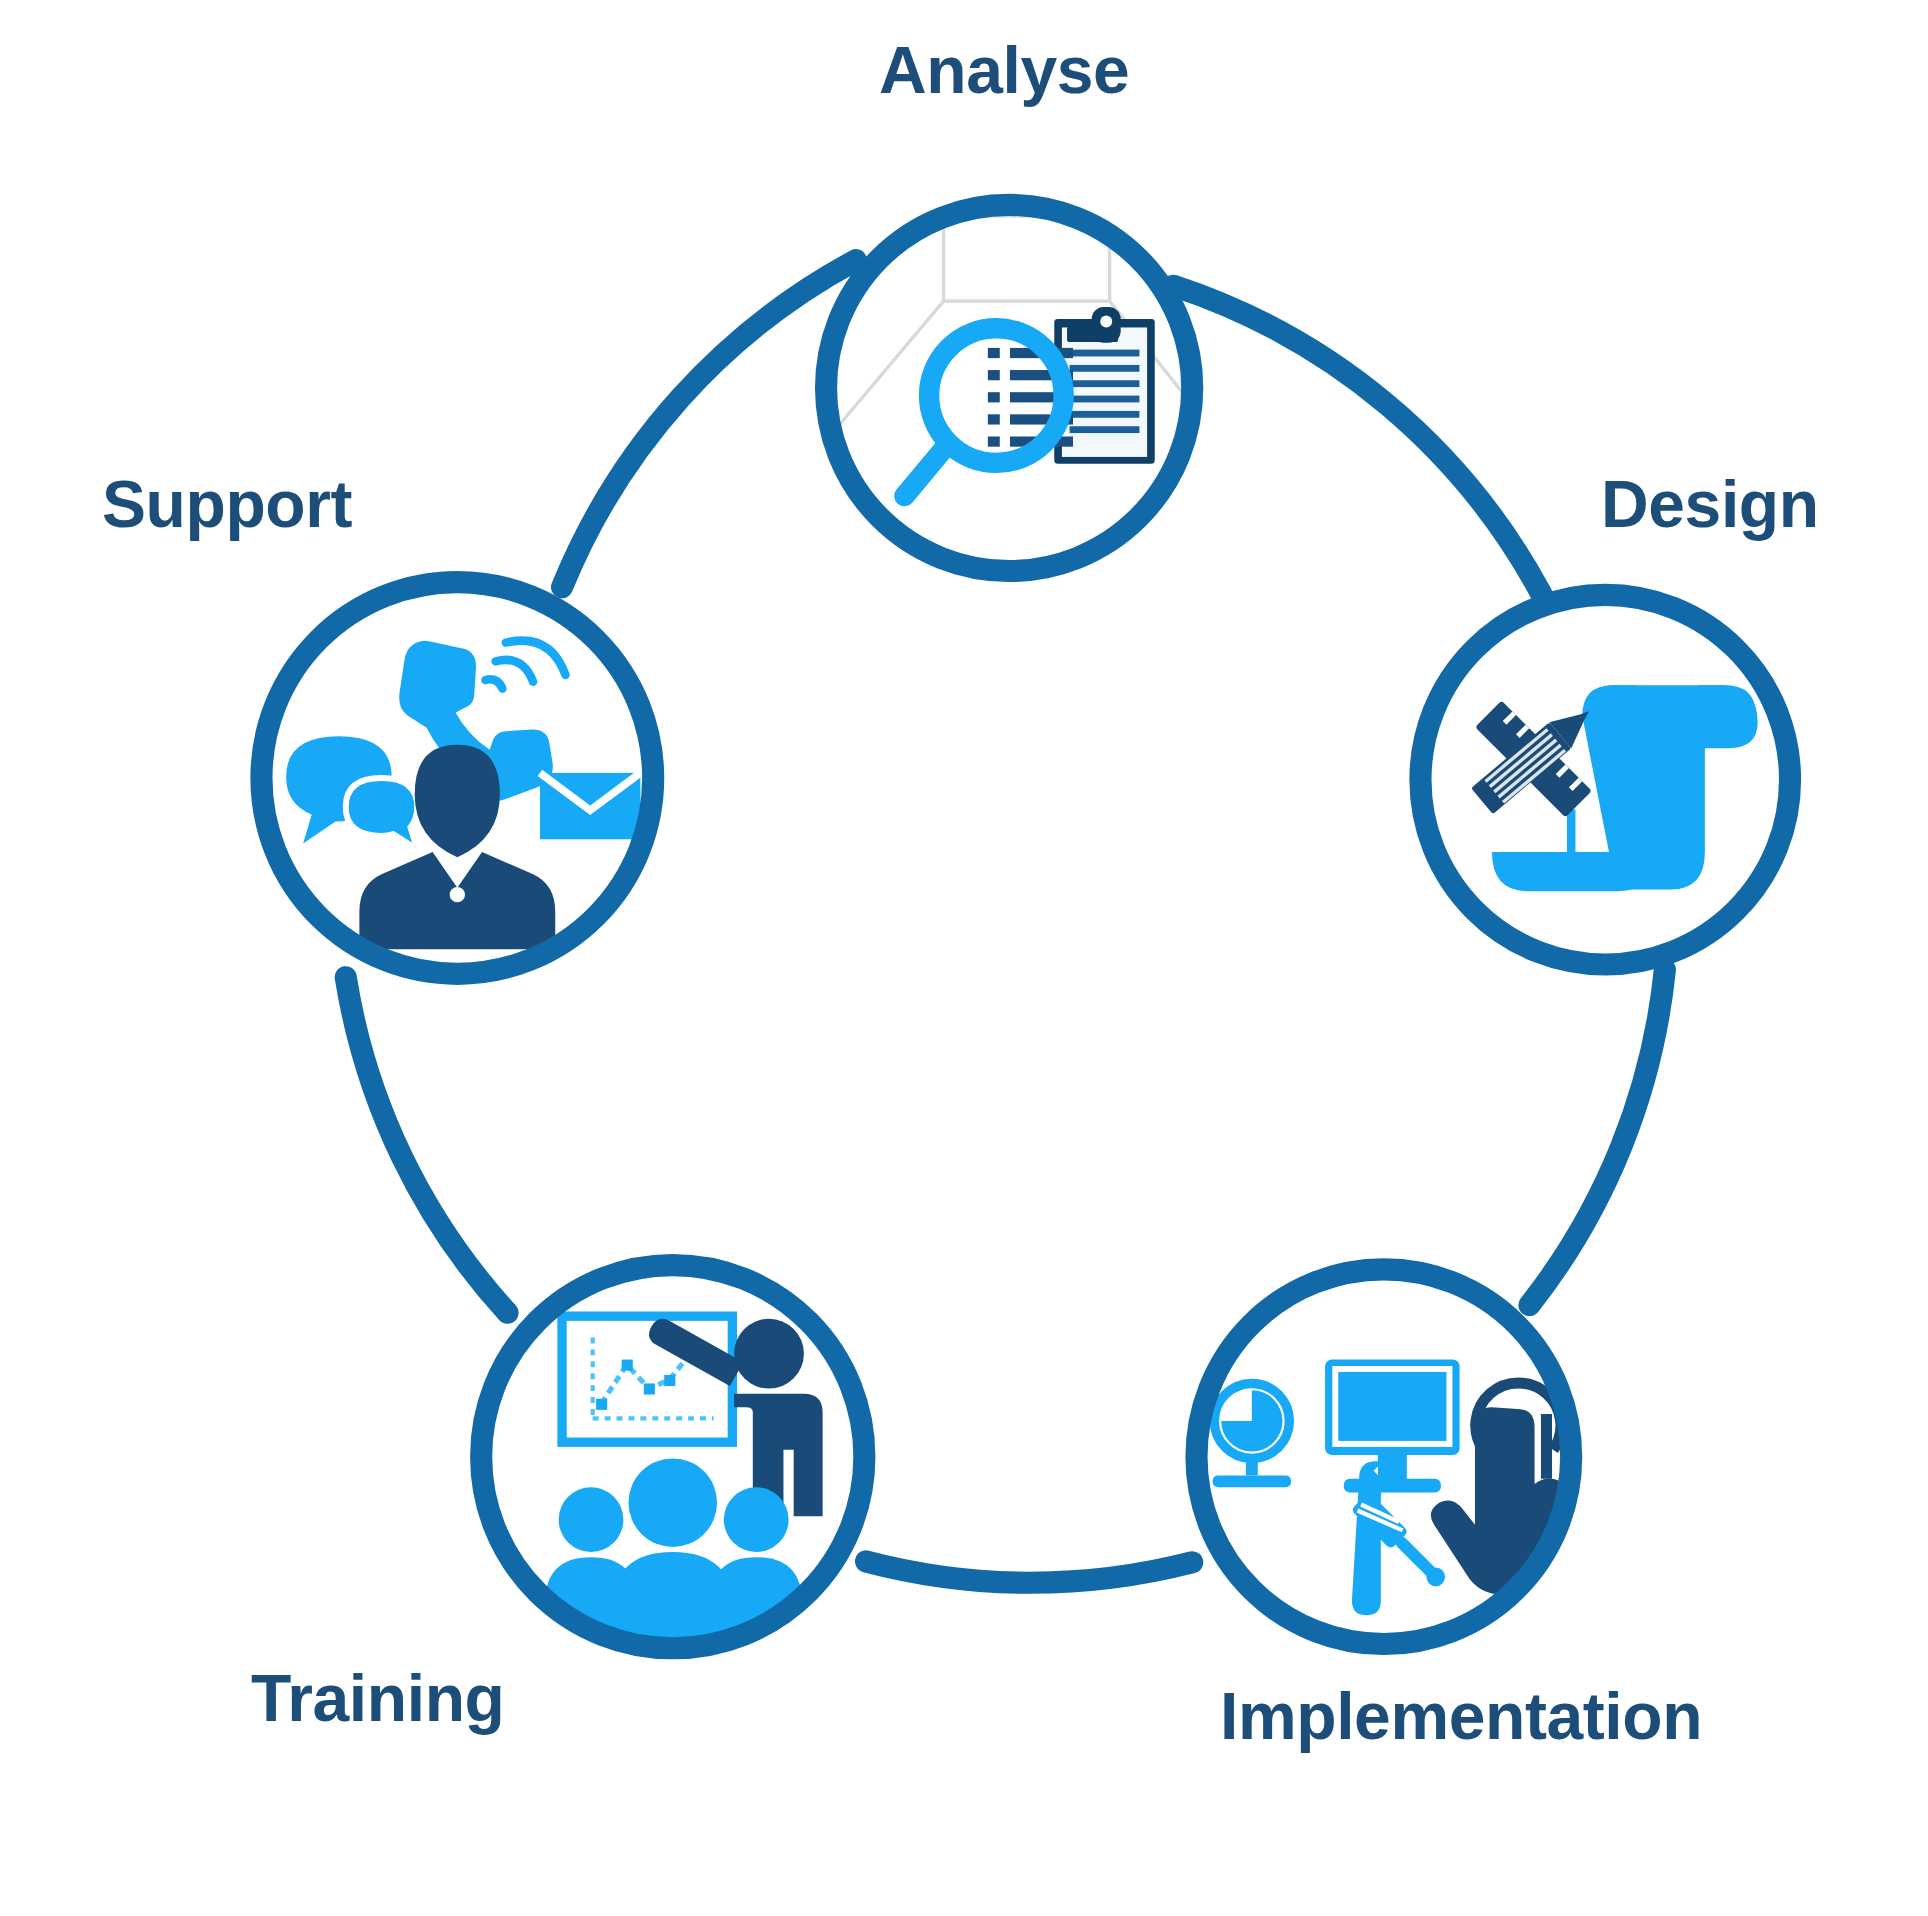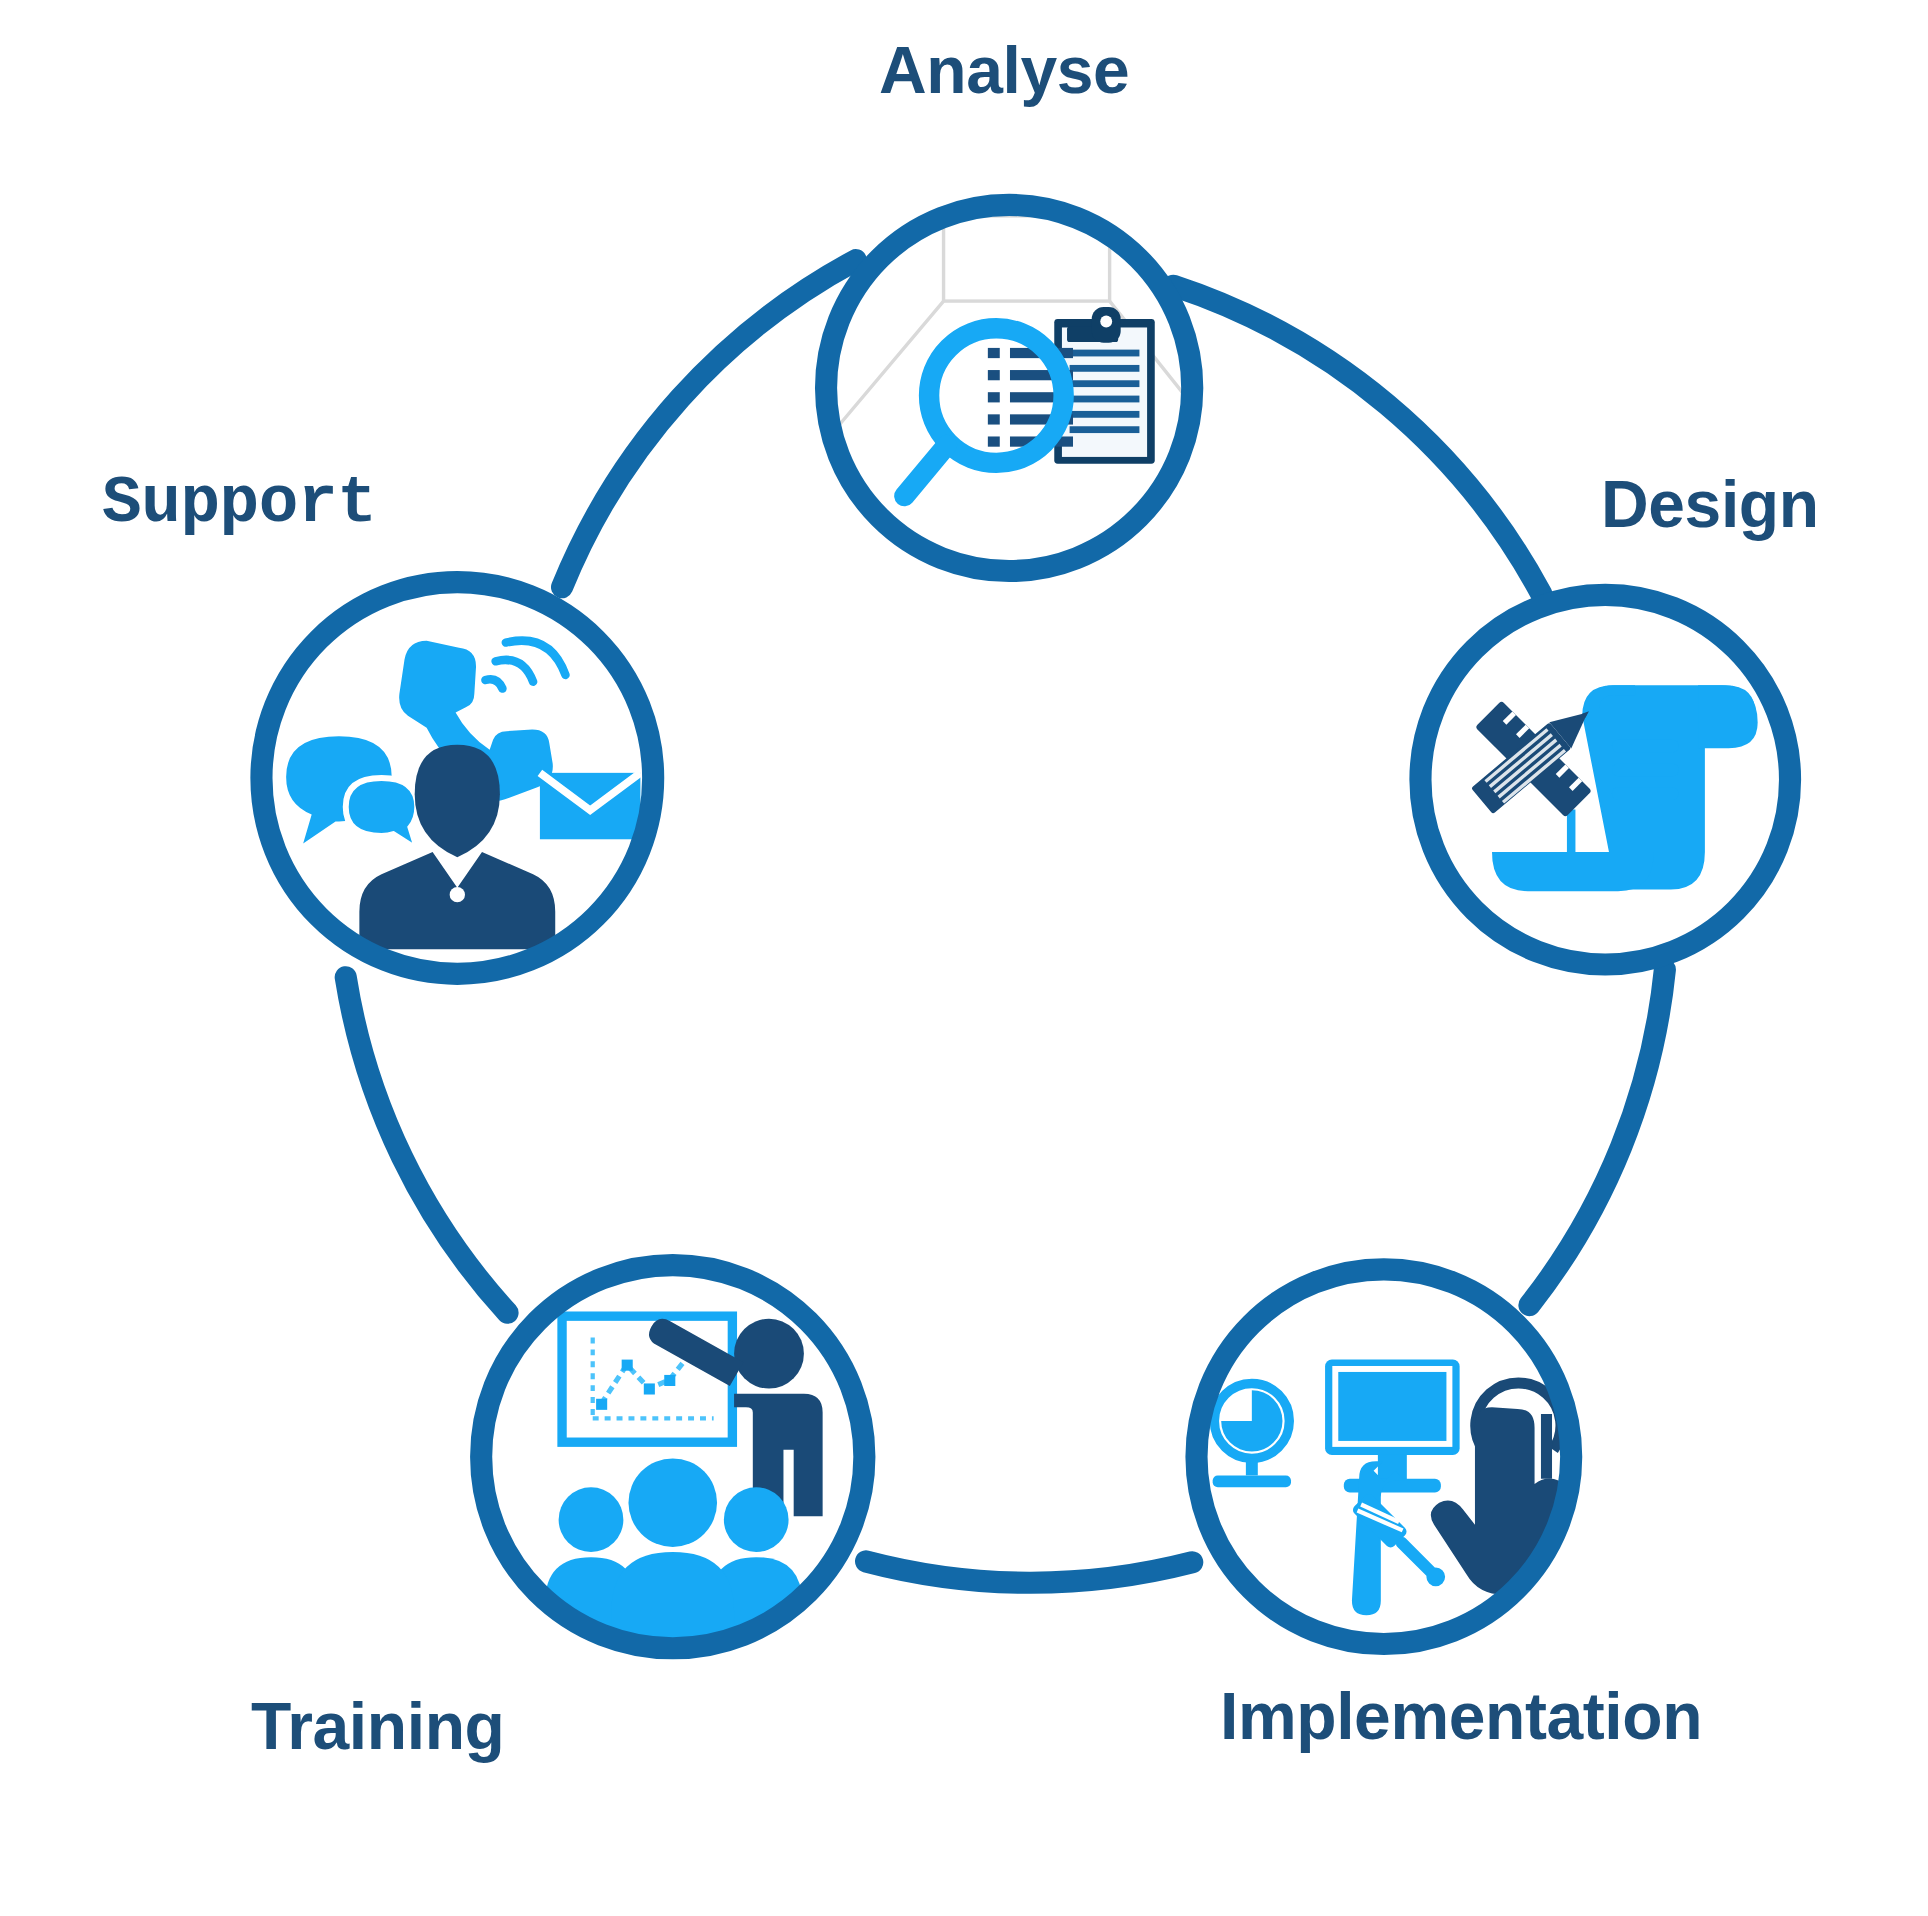--- a/index.html
+++ b/index.html
@@ -14,22 +14,22 @@
     position:absolute;
     color:#1d4e79;
     font-weight:bold;
     font-size:66px;
     line-height:1;
     white-space:nowrap;
     letter-spacing:-0.4px;
   }
   .lbl-analyse{left:879px;top:37px;}
   .lbl-design{left:1601px;top:471px;}
-  .lbl-support{left:102px;top:471px;font-family:Liberation Mono, monospace;}
-  .lbl-training{left:251px;top:1665px;margin-top:28px;}
+  .lbl-support{left:102px;top:471px;}
+  .lbl-training{left:251px;top:1665px;}
   .lbl-implementation{left:1220px;top:1683px;text-align:center;}
 </style>
 </head>
 <body>
 
 <div id="stage">
 
   <svg id="cycle" viewBox="0 0 2264 2250">
     <defs>
       <clipPath id="clip-analyse">

